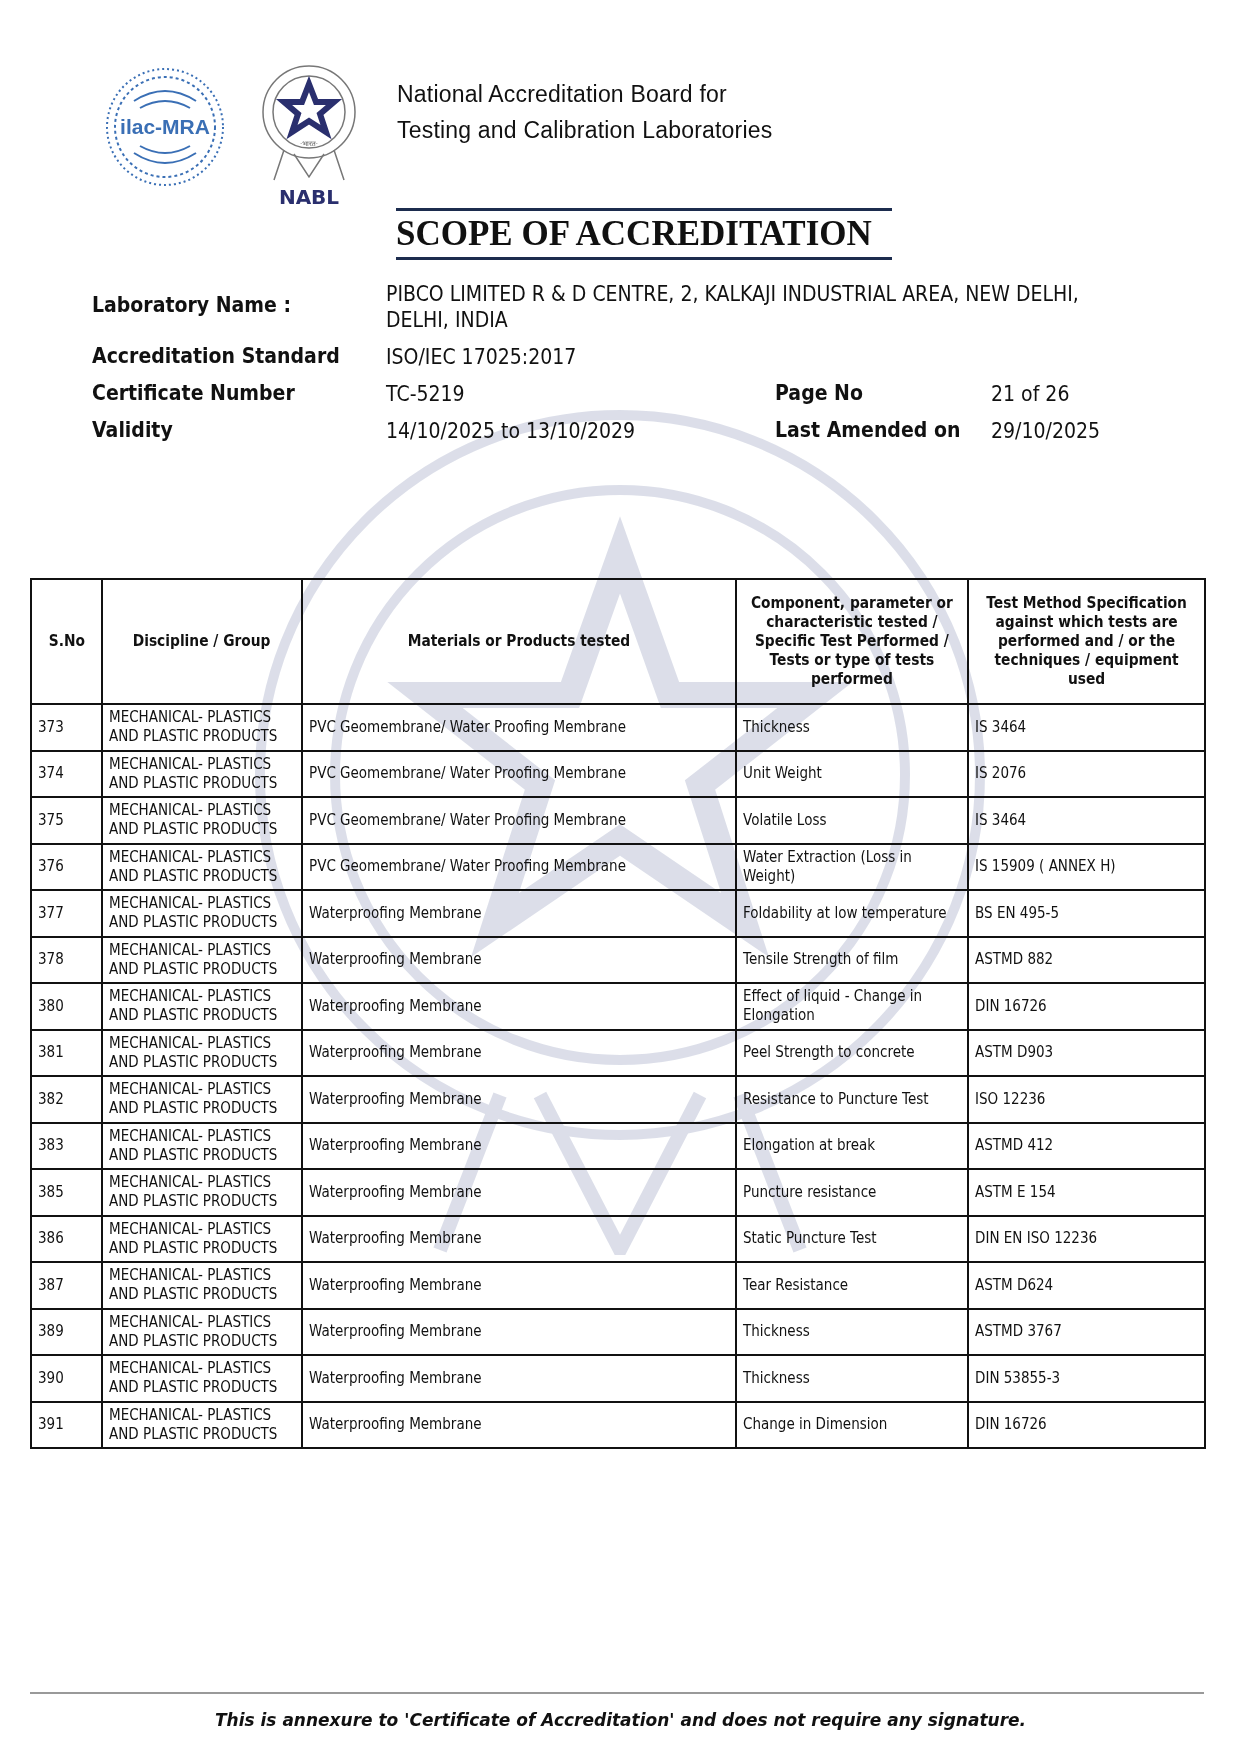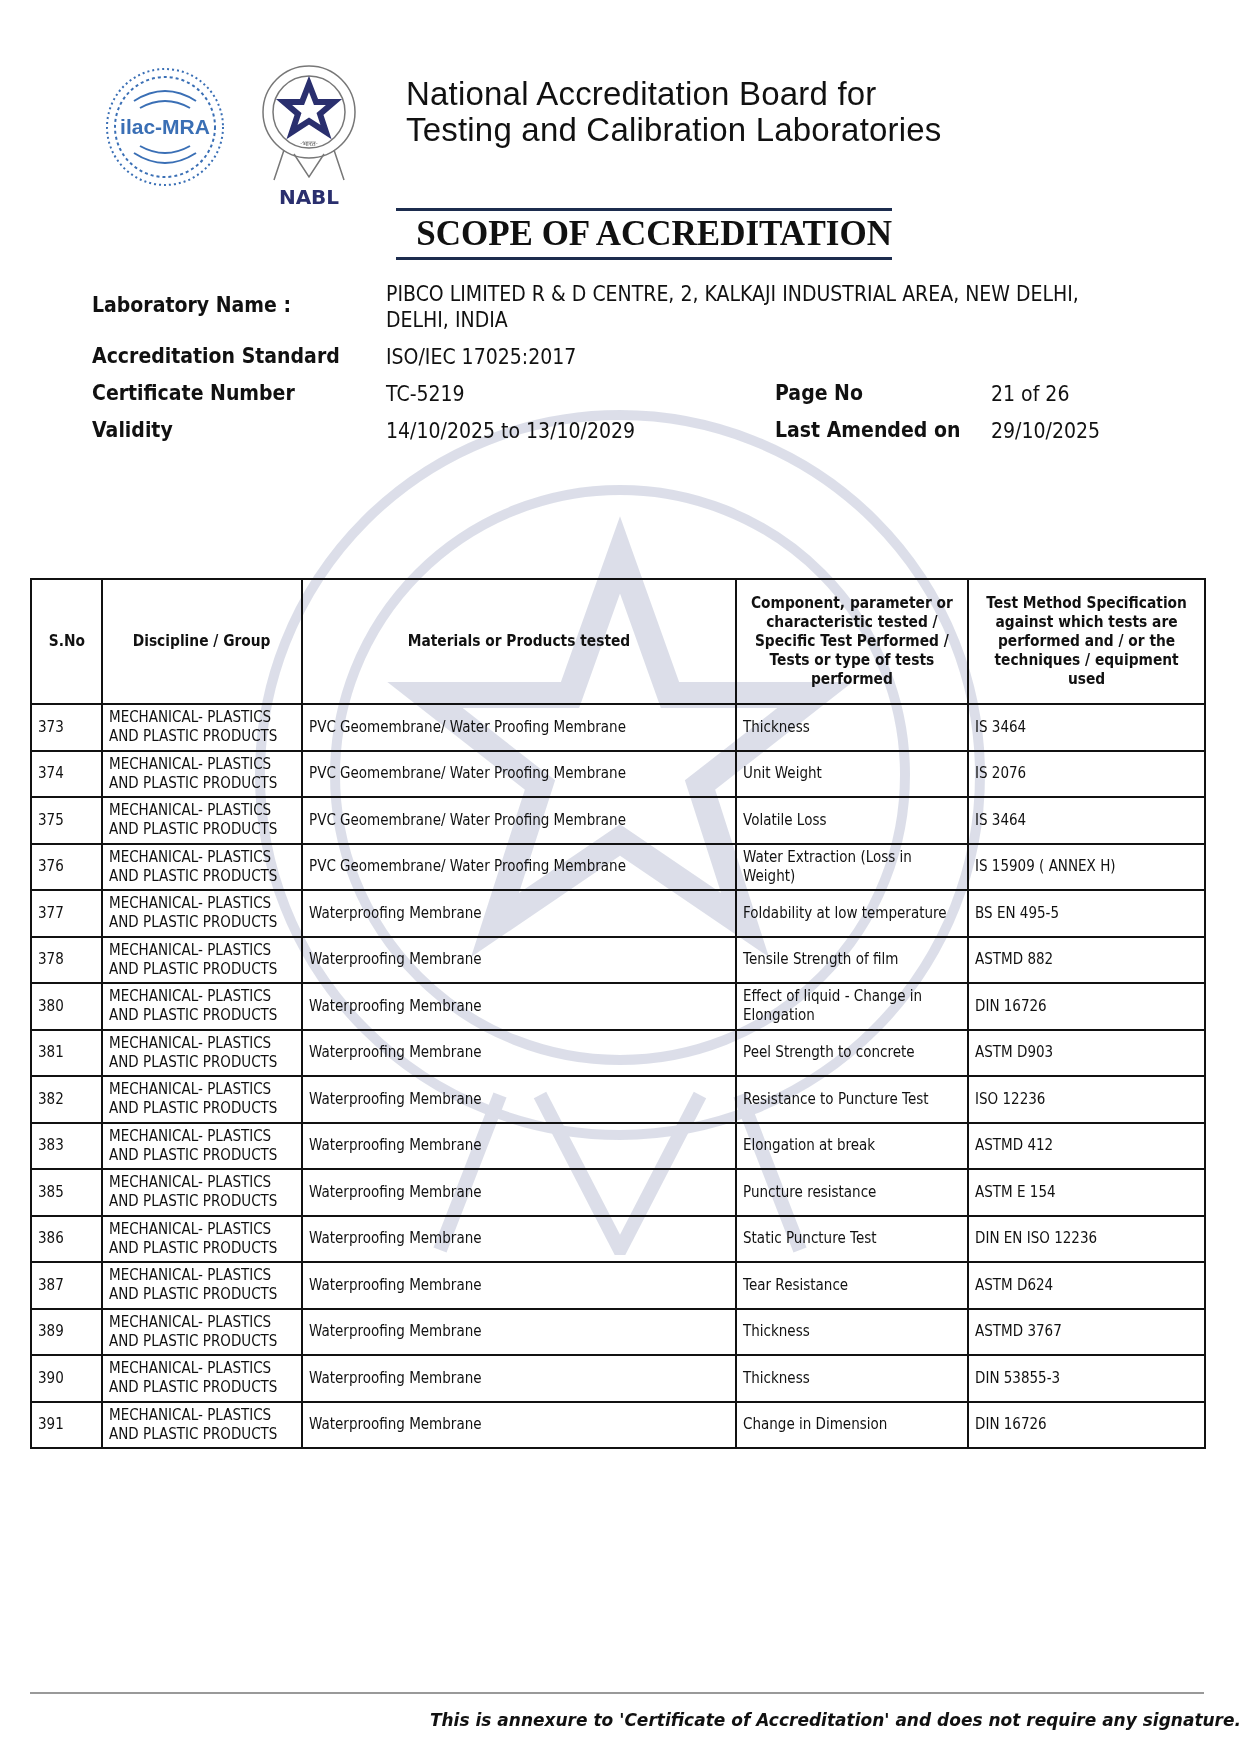--- a/index.html
+++ b/index.html
@@ -9,30 +9,30 @@
     }
     
     .watermark {
       position: absolute; left: 240px; top: 395px; width: 760px; height: 860px;
       pointer-events: none; opacity: 0.16;
     }
     
     .logo-ilac { position: absolute; left: 104px; top: 66px; width: 122px; height: 122px; }
     .logo-nabl { position: absolute; left: 250px; top: 62px; width: 118px; height: 148px; }
     .board-title {
-      position: absolute; left: 406px; top: 76px;
-      font-family: "Liberation Sans", sans-serif; font-size: 33px; line-height: 36px;
+      position: absolute; left: 397px; top: 76px;
+      font-family: "Liberation Sans", sans-serif; font-size: 23px; line-height: 36px;
       color: #111; letter-spacing: 0.2px;
     }
     .board-title div { white-space: nowrap; }
     .scope-rule { position: absolute; left: 396px; width: 496px; height: 3px; background: #1c2c4e; }
     .scope-rule.top { top: 208px; }
     .scope-rule.bottom { top: 257px; }
     .scope-title {
-      position: absolute; left: 396px; width: 496px; top: 213px; text-align: right;
+      position: absolute; left: 396px; width: 496px; top: 213px; text-align: left;
       font-family: "Liberation Serif", serif; font-weight: bold; font-size: 35px; line-height: 42px;
       color: #111;
     }
     
     .info-label {
       position: absolute; font-family: "DejaVu Sans", sans-serif; font-weight: bold;
       font-size: 22px; color: #111; white-space: nowrap; transform: scaleX(0.86); transform-origin: left center;
     }
     .info-value {
       position: absolute; font-family: "DejaVu Sans", sans-serif; font-size: 22px; color: #111;
@@ -51,21 +51,21 @@
       height: 99px; font-weight: bold; font-size: 15px; line-height: 19px; text-align: center;
       padding: 12px 4px;
     }
     .scope-table td {
       height: 44.5px; font-size: 15px; line-height: 19px; text-align: left;
     }
     .cell-inner { display: block; transform: scaleX(0.9); transform-origin: left center; width: 111%; }
     .th-inner { display: block; transform: scaleX(0.92); transform-origin: center center; margin: 0 -4%; }
     .footer-rule { position: absolute; left: 30px; top: 1692px; width: 1174px; height: 2px; background: #999; }
     .footer-note {
-      position: absolute; left: 0; width: 1241px; top: 1710px; text-align: right;
+      position: absolute; left: 0; width: 1241px; top: 1710px; text-align: center;
       font-family: "DejaVu Sans", sans-serif; font-weight: bold; font-style: italic; font-size: 17px; color: #111;
     }
   </style>
 </head>
 <body>
 
 <svg class="watermark" viewBox="0 0 760 860">
   <g fill="none" stroke="#2a3a7a" stroke-width="10">
     <circle cx="380" cy="380" r="360"></circle>
     <circle cx="380" cy="380" r="285"></circle>

